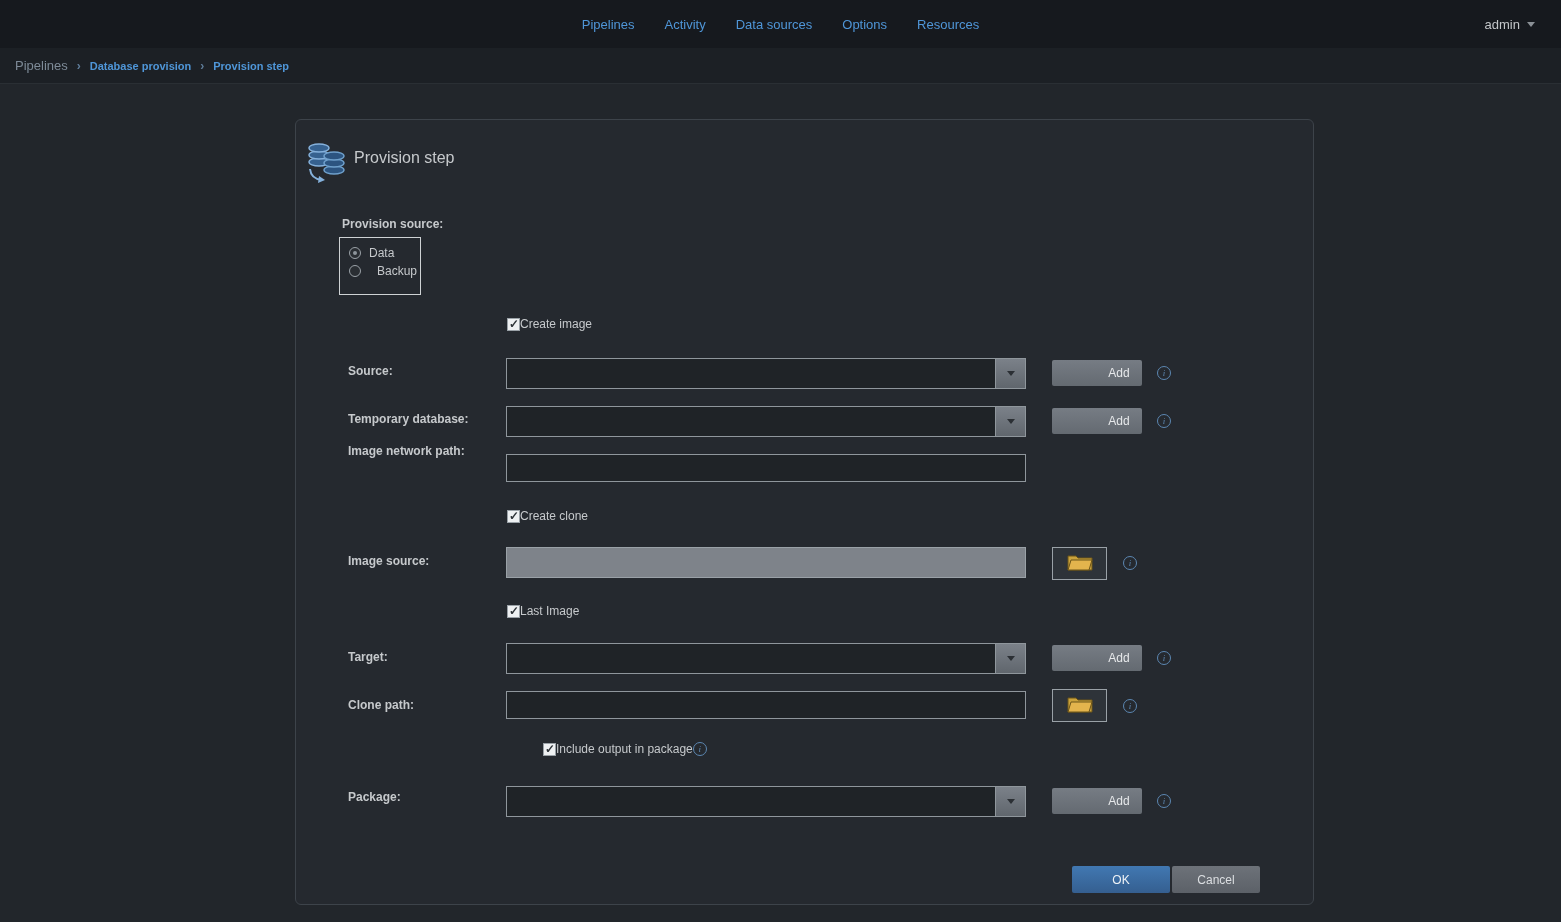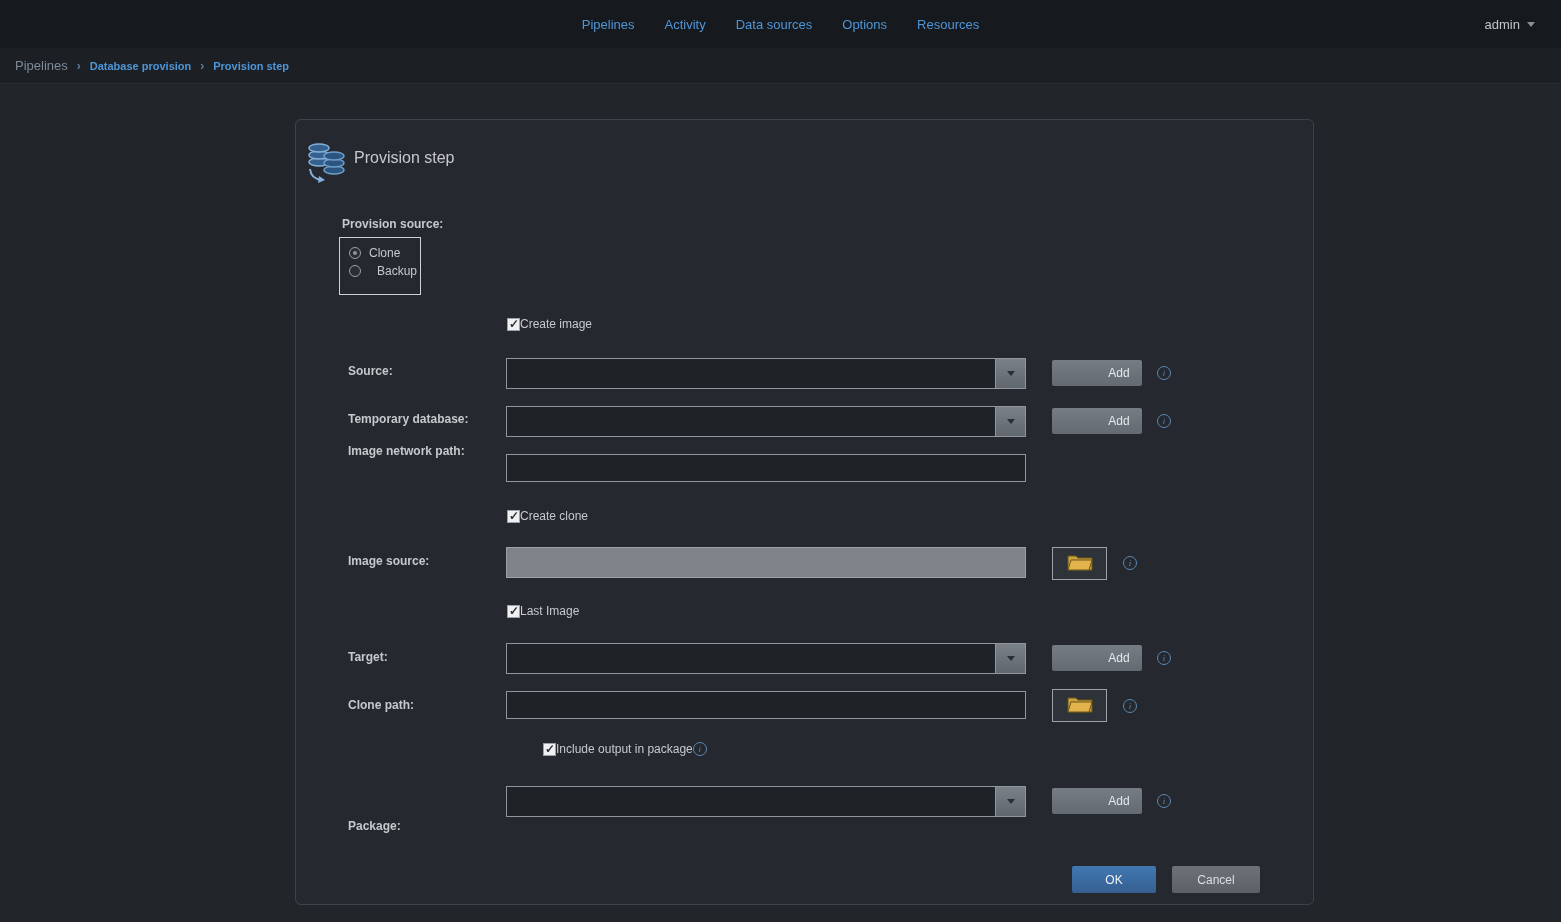--- a/index.html
+++ b/index.html
@@ -46,21 +46,21 @@
   .text-input.disabled { background:#7e838a; height:31px; border:1px solid #9aa1a7; }
 
   .add-btn { position:absolute; width:90px; height:26px; background:linear-gradient(#767c84,#646a71); border:none; border-radius:2px; color:#e6e8ea; font-size:12px; cursor:pointer; font-family:"Liberation Sans", sans-serif;padding-left:44px; }
 
   .folder-btn { position:absolute; left:756px; width:55px; height:33px; background:#2e3339; border:1px solid #9aa1a7; display:flex; align-items:center; justify-content:center; cursor:pointer; }
 
   .info { position:absolute; width:14px; height:14px; border:1px solid #5c87b2; border-radius:50%; color:#5c87b2; display:flex; align-items:center; justify-content:center; font-size:9px; font-family:"Liberation Serif", serif; font-style:italic; }
   .info::after { content:"i"; }
   .info.inline { position:static; flex:none; }
 
-  .ok-btn { position:absolute; left:776px; top:746px; width:84px; height:27px; background:linear-gradient(#4178b2,#355f90); border:none; border-radius:2px; color:#eef2f6; font-size:12px; cursor:pointer; font-family:"Liberation Sans", sans-serif; }
+  .ok-btn { position:absolute; left:776px; top:746px; width:98px; height:27px; background:linear-gradient(#4178b2,#355f90); border:none; border-radius:2px; color:#eef2f6; font-size:12px; cursor:pointer; font-family:"Liberation Sans", sans-serif; }
   .cancel-btn { position:absolute; left:876px; top:746px; width:88px; height:27px; background:linear-gradient(#6d7279,#5c6168); border:none; border-radius:2px; color:#dcdfe2; font-size:12px; cursor:pointer; font-family:"Liberation Sans", sans-serif; }
 </style>
 </head>
 <body>
 
 <div class="topbar">
   <div class="topnav">
     <span class="nav-item">Pipelines</span>
     <span class="nav-item">Activity</span>
     <span class="nav-item">Data sources</span>
@@ -98,21 +98,21 @@
       <path d="M4 32 q1 10 12 11" fill="none" stroke="#85b1dc" stroke-width="2"></path>
       <path d="M13 39 l6 4 l-7 3 z" fill="#85b1dc"></path>
     </svg>
   </span>
   <div class="panel-title">Provision step</div>
 
   <div class="row-label" style="left:46px; top:97px;">Provision source:</div>
   <div class="radio-box">
     <div class="radio-row" style="top:8px;">
       <span class="radio selected"></span>
-      <span class="cb-label">Clone</span>
+      <span class="cb-label">Data</span>
     </div>
     <div class="radio-row" style="top:26px;gap:16px;">
       <span class="radio"></span>
       <span class="cb-label">Backup</span>
     </div>
   </div>
 
   <div class="cb-row" style="left:211px; top:197px;">
     <span class="checkbox"></span>
     <span class="cb-label">Create image</span>
@@ -178,21 +178,21 @@
     </span>
   </div>
   <span class="info" style="left:827px; top:579px;"></span>
 
   <div class="cb-row" style="left:211px; top:622px;padding-left:36px;">
     <span class="checkbox"></span>
     <span class="cb-label">Include output in package</span>
     <span class="info inline"></span>
   </div>
 
-  <div class="row-label" style="top:699px;">Package:</div>
+  <div class="row-label" style="top:670px;">Package:</div>
   <div class="combo" style="top:666px;">
     <div class="combo-value"></div>
     <div class="combo-btn"></div>
   </div>
   <button class="add-btn" style="left:756px; top:668px;">Add</button>
   <span class="info" style="left:861px; top:674px;"></span>
 
   <button class="ok-btn">OK</button>
   <button class="cancel-btn">Cancel</button>
 

